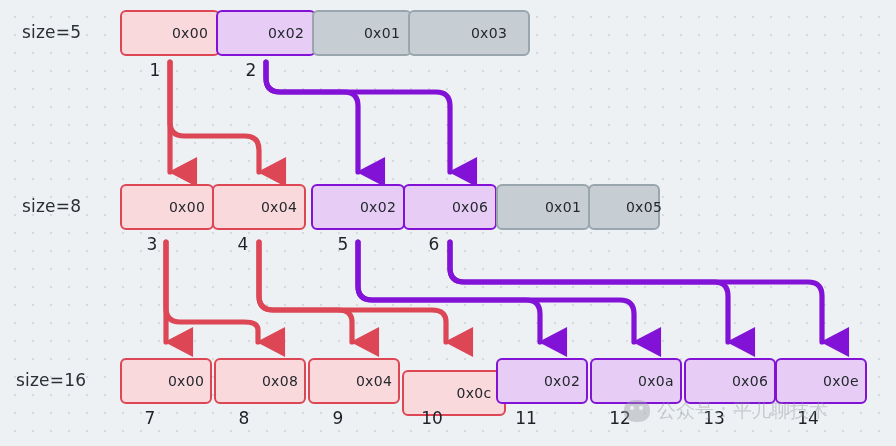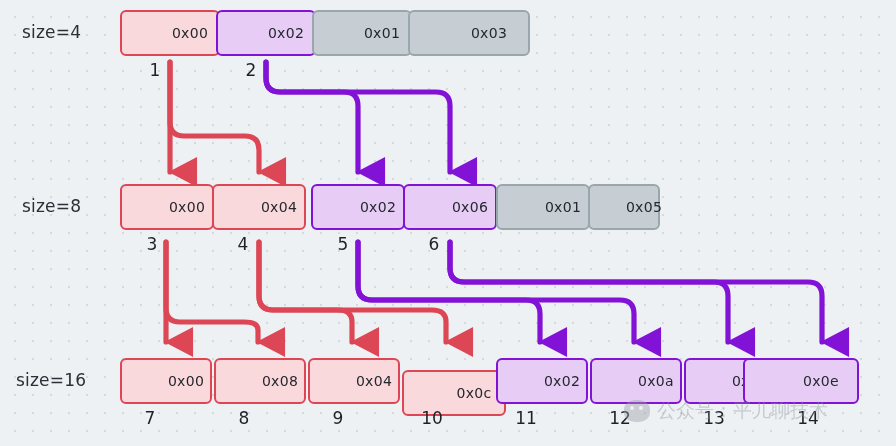--- a/index.html
+++ b/index.html
@@ -104,21 +104,21 @@
       <path stroke="#8112d6" marker-end="url(#ahP)" d="M358,242 L358,286 Q358,300 372,300 L526,300 Q540,300 540,314 L540,342"></path>
 
       <path stroke="#8112d6" marker-end="url(#ahP)" d="M358,242 L358,286 Q358,300 372,300 L620,300 Q634,300 634,314 L634,342"></path>
 
       <path stroke="#8112d6" marker-end="url(#ahP)" d="M450,242 L450,268 Q450,282 464,282 L714,282 Q728,282 728,296 L728,342"></path>
 
       <path stroke="#8112d6" marker-end="url(#ahP)" d="M450,242 L450,268 Q450,282 464,282 L808,282 Q822,282 822,296 L822,342"></path>
     </g>
   </svg>
 
-  <div class="row-label" style="left:22px;top:22px;">size=4</div>
+  <div class="row-label" style="left:22px;top:22px;">size=5</div>
 
   <div class="cell red" style="left:120px;top:10px;width:100px;height:46px;">0x00</div>
   <div class="cell purple" style="left:216px;top:10px;width:100px;height:46px;">0x02</div>
   <div class="cell gray" style="left:312px;top:10px;width:100px;height:46px;">0x01</div>
   <div class="cell gray" style="left:408px;top:10px;width:122px;height:46px;">0x03</div>
 
   <div class="idx" style="left:155px;top:60px;">1</div>
   <div class="idx" style="left:251px;top:60px;">2</div>
 
   <div class="row-label" style="left:22px;top:196px;">size=8</div>
@@ -137,21 +137,21 @@
 
   <div class="row-label" style="left:16px;top:370px;">size=16</div>
 
   <div class="cell red" style="left:120px;top:358px;width:92px;height:46px;">0x00</div>
   <div class="cell red" style="left:214px;top:358px;width:92px;height:46px;">0x08</div>
   <div class="cell red" style="left:308px;top:358px;width:92px;height:46px;">0x04</div>
   <div class="cell red" style="left:402px;top:370px;width:104px;height:46px;">0x0c</div>
   <div class="cell purple" style="left:496px;top:358px;width:92px;height:46px;">0x02</div>
   <div class="cell purple" style="left:590px;top:358px;width:92px;height:46px;">0x0a</div>
   <div class="cell purple" style="left:684px;top:358px;width:92px;height:46px;">0x06</div>
-  <div class="cell purple" style="left:743px;top:358px;width:116px;height:46px;">0x0e</div>
+  <div class="cell purple" style="left:775px;top:358px;width:92px;height:46px;">0x0e</div>
 
   <div class="idx" style="left:150px;top:408px;">7</div>
   <div class="idx" style="left:244px;top:408px;">8</div>
   <div class="idx" style="left:338px;top:408px;">9</div>
   <div class="idx" style="left:432px;top:408px;">10</div>
   <div class="idx" style="left:526px;top:408px;">11</div>
   <div class="idx" style="left:620px;top:408px;">12</div>
   <div class="idx" style="left:714px;top:408px;">13</div>
   <div class="idx" style="left:808px;top:408px;">14</div>
 

